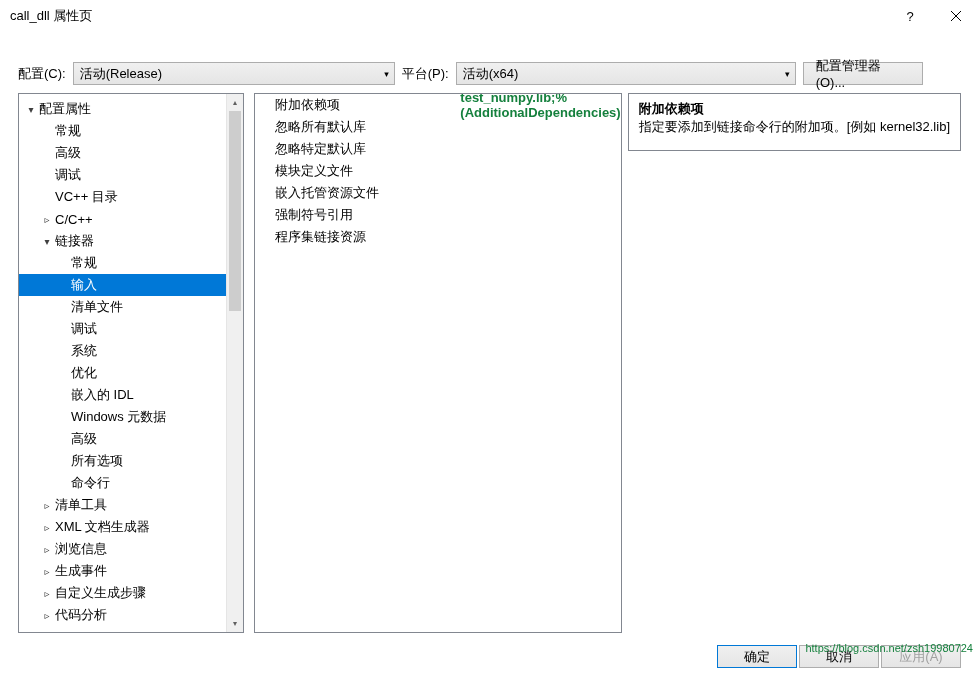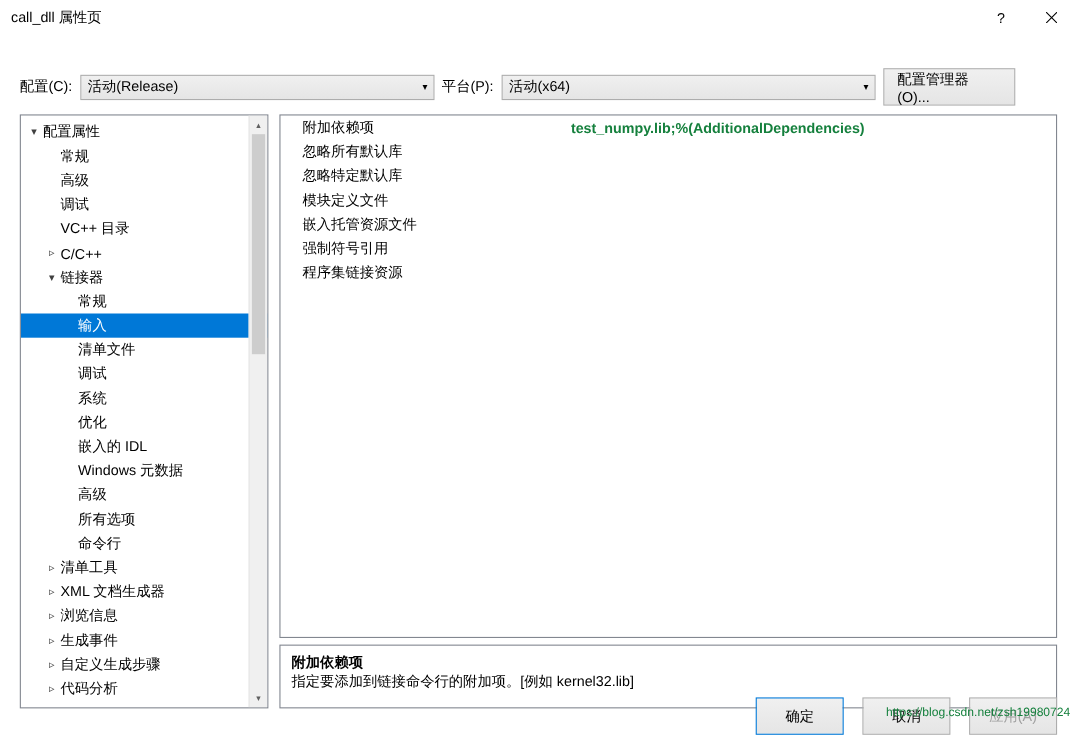--- a/index.html
+++ b/index.html
@@ -6,47 +6,47 @@
 body { background: #fff; width: 979px; height: 680px; overflow: hidden; position: relative; }
 
 .titlebar { display: flex; align-items: center; height: 32px; padding: 0 0 0 10px; background: #fff; }
 .titlebar .title { flex: 1; color: #000; }
 .titlebar .tbtn { width: 46px; height: 32px; display: flex; align-items: center; justify-content: center; color: #000; }
 
 .toolbar { display: flex; align-items: center; gap: 7px; padding: 30px 32px 8px 18px; }
 .toolbar label { color: #000; }
 .combo { flex: 1; height: 23px; border: 1px solid #adadad; background: linear-gradient(#f0f0f0,#e5e5e5); display: flex; align-items: center; padding: 0 6px; position: relative; cursor: default; }
 .combo .arrow { position: absolute; right: 5px; top: 50%; transform: translateY(-50%); color: #000; font-size: 9px; }
-.btn { height: 34px; border: 1px solid #adadad; background: linear-gradient(#f0f0f0,#e5e5e5); padding: 0 12px; display: flex; align-items: center; cursor: default; }
+.btn { height: 23px; border: 1px solid #adadad; background: linear-gradient(#f0f0f0,#e5e5e5); padding: 0 12px; display: flex; align-items: center; cursor: default; }
 .btn.disabled { color: #a0a0a0; }
 
 .content { display: flex; gap: 10px; padding: 0 18px; height: 540px; }
 .tree-wrap { width: 226px; border: 1px solid #828790; height: 100%; position: relative; overflow: hidden; }
 .tree { padding: 4px 0; height: 100%; overflow-y: auto; }
 .tree-item { display: flex; align-items: center; height: 22px; padding-right: 4px; cursor: default; white-space: nowrap; }
 .tree-item .expander { width: 12px; display: inline-flex; align-items: center; justify-content: center; color: #404040; font-size: 10px; }
 .tree-item .label { margin-left: 2px; }
 .tree-item.selected { background: #0078d7; color: #fff; }
 .tree-item.d0 { padding-left: 6px; }
 .tree-item.d1 { padding-left: 22px; }
 .tree-item.d2 { padding-left: 38px; }
 .scrollbar { position: absolute; right: 0; top: 0; width: 17px; height: 100%; background: #f0f0f0; border-left: 1px solid #e5e5e5; }
 .scroll-btn { height: 17px; display: flex; align-items: center; justify-content: center; color: #606060; font-size: 8px; }
 .scroll-thumb { position: absolute; left: 2px; right: 2px; top: 17px; height: 200px; background: #cdcdcd; }
 
-.right { flex: 1; display: flex; flex-direction: column; gap: 6px; }
+.right { flex: 1; display: flex; gap: 6px; }
 .grid { flex: 1; border: 1px solid #828790; overflow: hidden; }
 .row { display: flex; height: 22px; align-items: center; border-bottom: 0px solid transparent; }
 .row .cell-label { width: 260px; padding-left: 20px; color: #000; }
 .row .cell-value { flex: 1; padding-left: 4px; font-weight: bold; color: #15803d; }
 .desc { border: 1px solid #828790; padding: 6px 10px; height: 58px; }
 .desc .dtitle { font-weight: bold; color: #000; }
 .desc .dtext { color: #000; }
 
-.footer { position: absolute; bottom: 12px; right: 18px; display: flex; gap: 17px; }
+.footer { position: absolute; bottom: 12px; right: 18px; display: flex; gap: 2px; }
 .footer .btn { width: 80px; justify-content: center; }
 
 .watermark { position: absolute; right: 6px; bottom: 26px; color: #15803d; font-size: 11px; pointer-events: none; }
 </style>
 </head>
 <body>
 
 <div class="titlebar">
   <div class="title">call_dll 属性页</div>
   <div class="tbtn">?</div>

